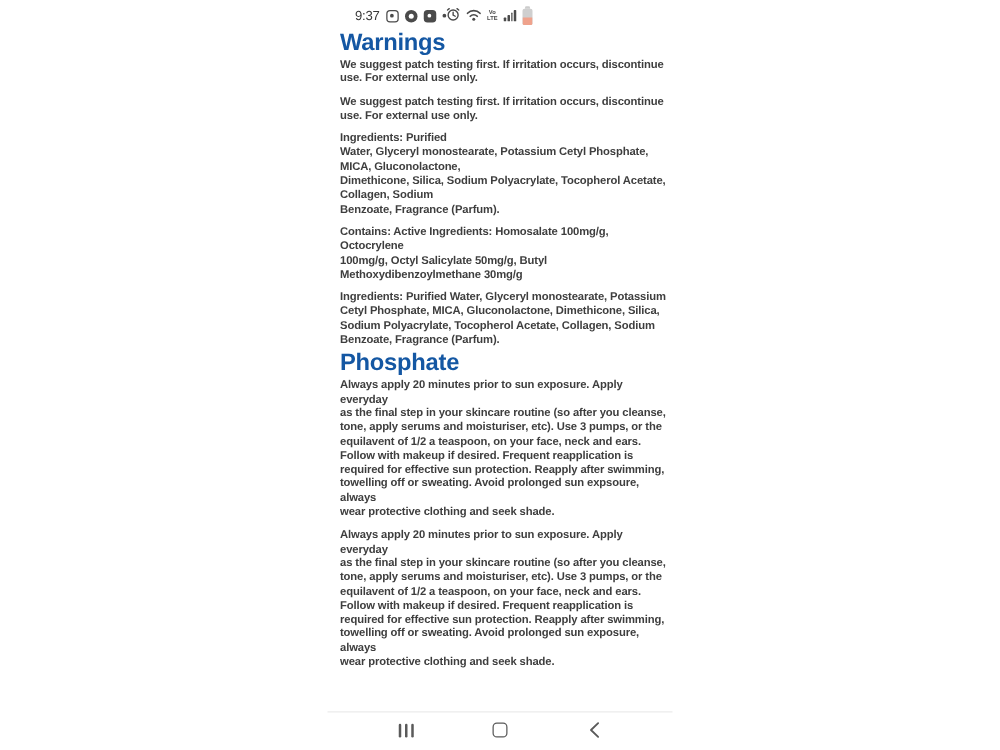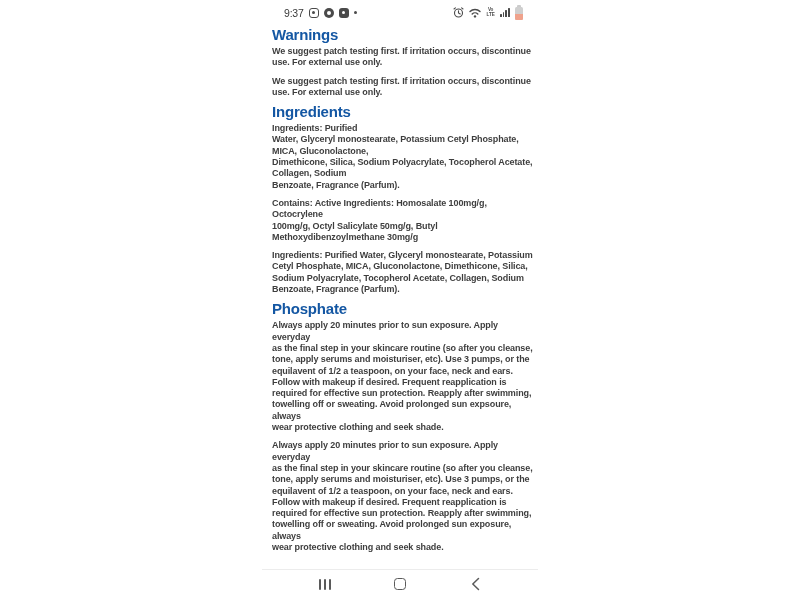--- a/index.html
+++ b/index.html
@@ -7,21 +7,21 @@
   body { font-family: "Liberation Sans", sans-serif; }
 
   .phone {
     width: 276px; height: 600px; margin: 0 auto;
     display: flex; flex-direction: column; background: #fff;
   }
 
   
   .status-bar {
     height: 22px; flex: none;
-    display: flex; align-items: center; justify-content: space-between;
+    display: flex; align-items: center; 
     padding: 3px 15px 0 22px;
     color: #3e3e3e;
   }
   .sb-group { display: flex; align-items: center; gap: 5px; }
   .sb-time { font-size: 10.5px; letter-spacing: -0.2px; color: #3a3a3a; }
   .ic { display: inline-block; }
   .ic-gallery { width: 10px; height: 10px; border: 1.3px solid #4a4a4a; border-radius: 3px; position: relative; }
   .ic-gallery::after { content:""; position:absolute; left:2px; top:2px; width:3px; height:3px; border-radius:50%; background:#4a4a4a; }
   .ic-circle-app { width: 10px; height: 10px; border-radius: 50%; background: #4a4a4a; position: relative; }
   .ic-circle-app::after { content:""; position:absolute; left:3px; top:3px; width:4px; height:4px; border-radius:50%; background:#fff; }
@@ -46,21 +46,21 @@
 
   
   .content {
     flex: none;
     padding: 4px 5px 0 10px;
     color: #3e3e3e;
     font-size: 9px; line-height: 11.3px; letter-spacing: -0.1px;
   }
   .section-heading {
     color: #1457a3; font-weight: bold;
-    font-size: 15px; line-height: 14px; letter-spacing: -0.2px;
+    font-size: 19px; line-height: 14px; letter-spacing: -0.2px;
     margin: 0 0 4px 0;
   }
   .section-heading.first { margin-top: 2px; }
   .para { white-space: pre-line; margin: 0 0 7px 0; font-weight: bold; }
 
   
   .nav-bar {
     margin-top: auto; flex: none;
     height: 31px; border-top: 1px solid #ececec;
     display: flex; align-items: center; justify-content: space-between;
@@ -123,21 +123,20 @@
 
     <div class="section">
       <div class="section-heading first">Warnings</div>
       <p class="para">We suggest patch testing first. If irritation occurs, discontinue
 use. For external use only.</p>
       <p class="para">We suggest patch testing first. If irritation occurs, discontinue
 use. For external use only.</p>
     </div>
 
     <div class="section">
-      <div class="section-heading">Ingredients</div>
       <p class="para">Ingredients: Purified
 Water, Glyceryl monostearate, Potassium Cetyl Phosphate,
 MICA, Gluconolactone,
 Dimethicone, Silica, Sodium Polyacrylate, Tocopherol Acetate,
 Collagen, Sodium
 Benzoate, Fragrance (Parfum).</p>
       <p class="para">Contains: Active Ingredients: Homosalate 100mg/g, Octocrylene
 100mg/g, Octyl Salicylate 50mg/g, Butyl
 Methoxydibenzoylmethane 30mg/g</p>
       <p class="para">Ingredients: Purified Water, Glyceryl monostearate, Potassium

